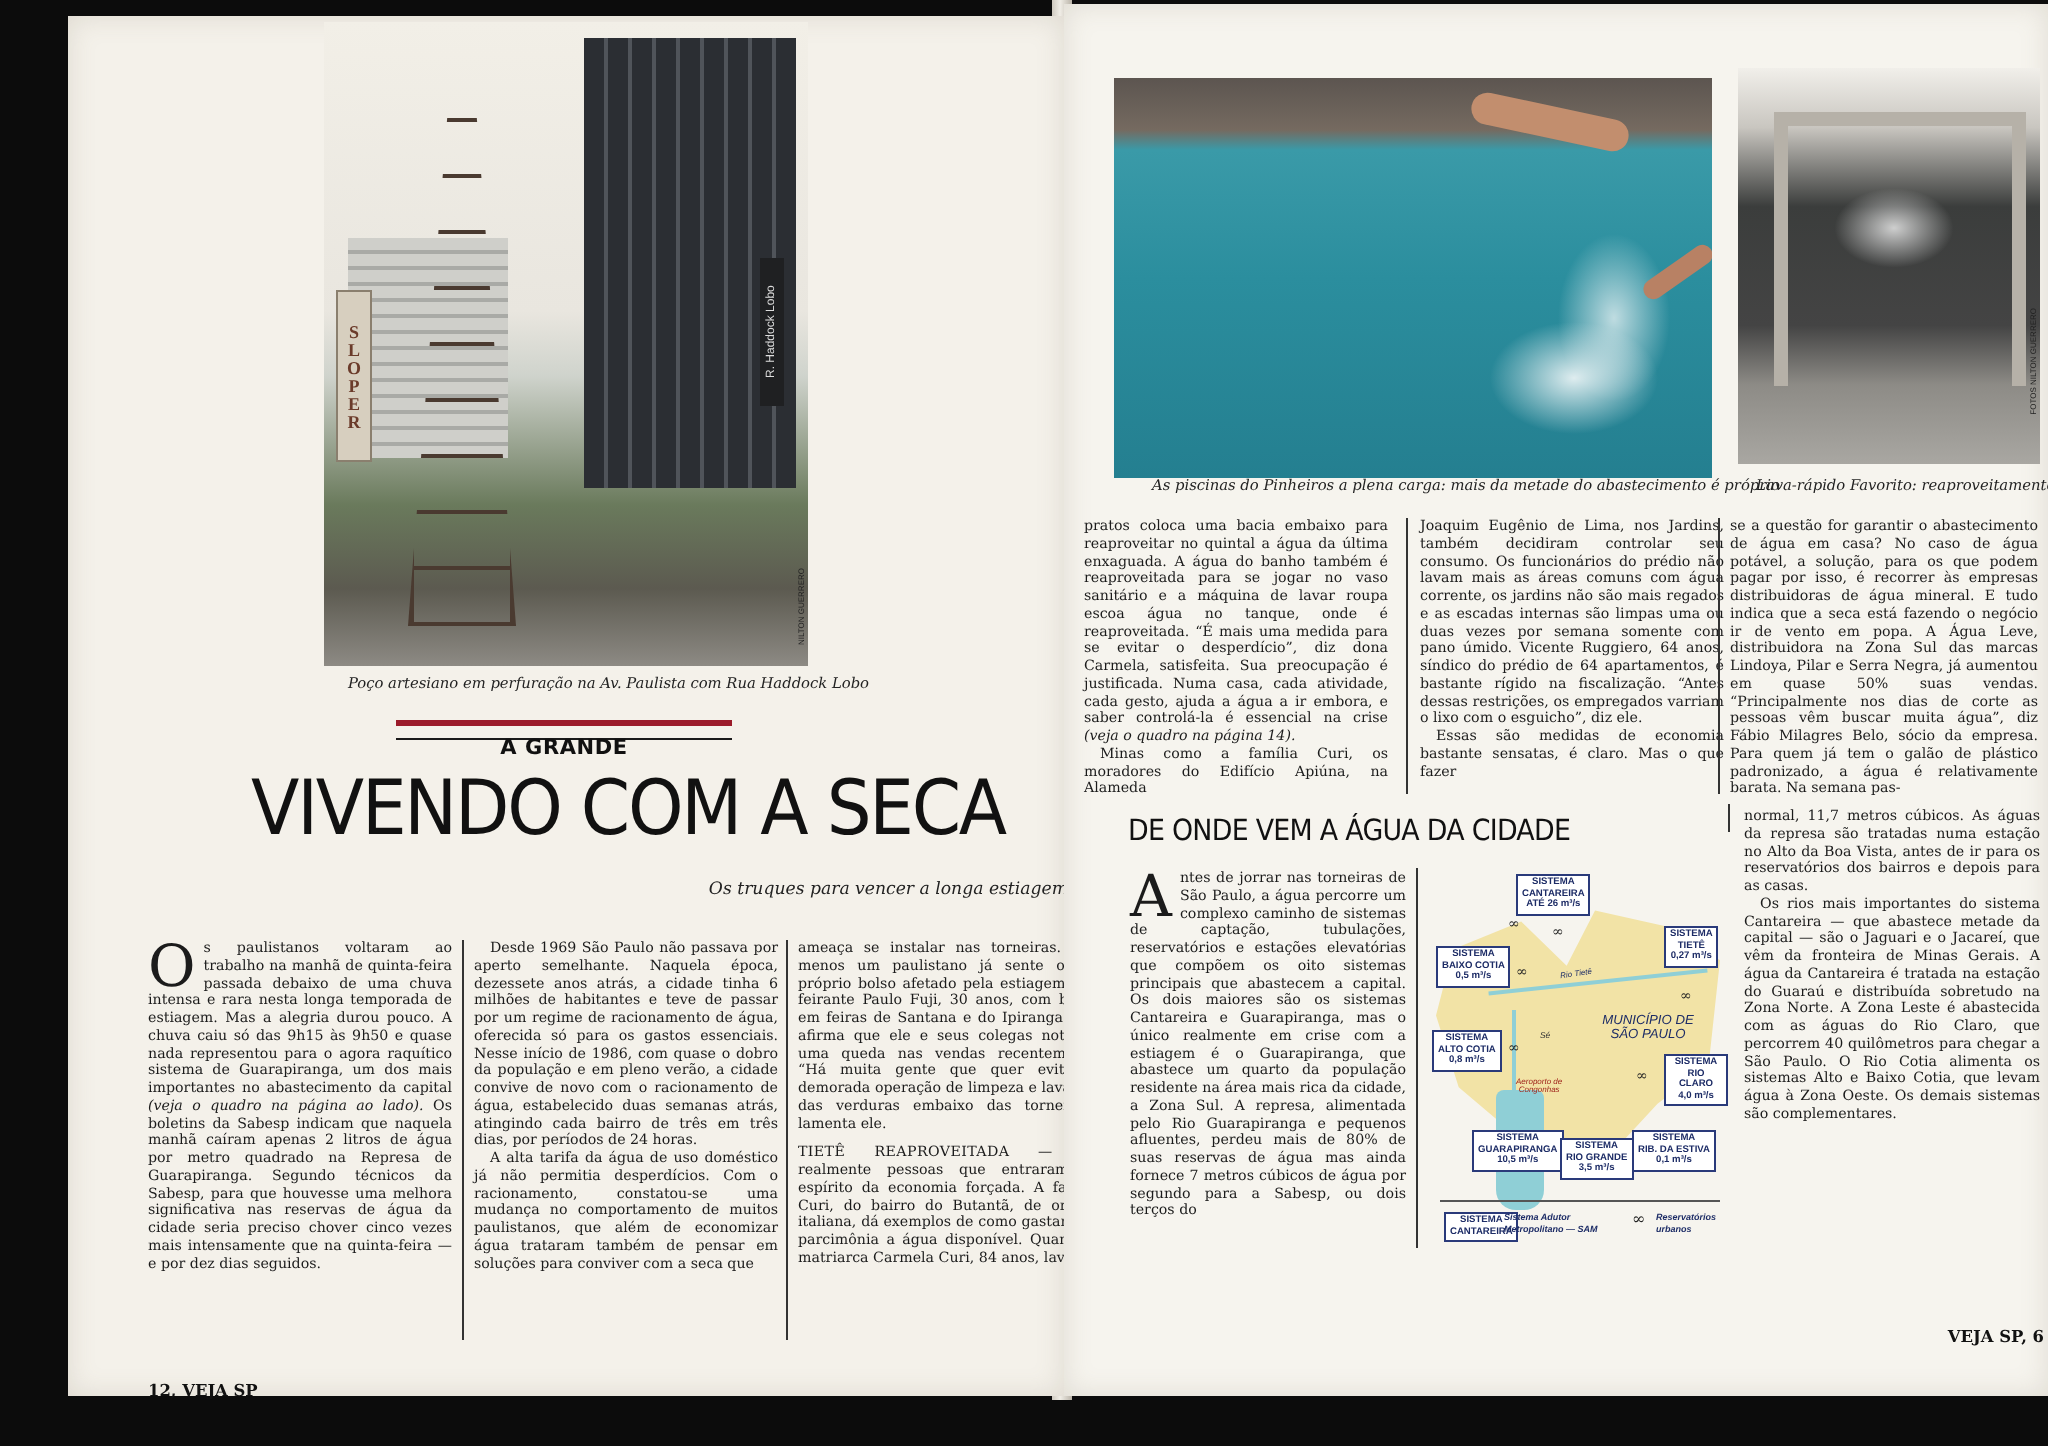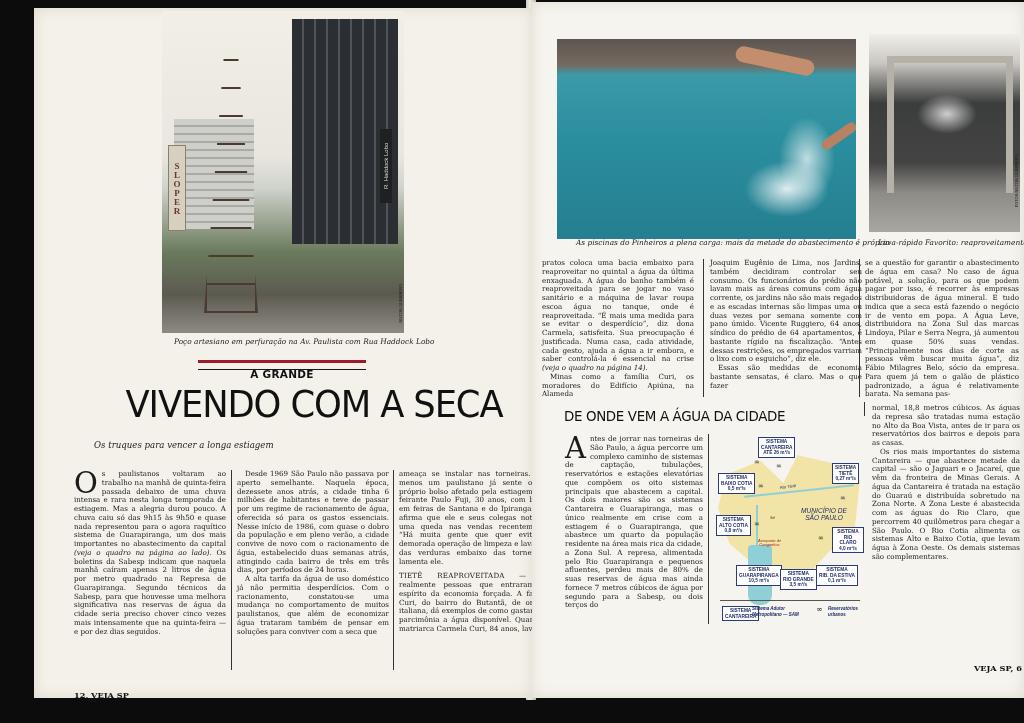--- a/index.html
+++ b/index.html
@@ -72,21 +72,21 @@
   #section-label {
     position: absolute; left: 164px; top: 360px; width: 168px; text-align: center;
     font: bold 10.5px "DejaVu Sans", sans-serif; letter-spacing: 0.3px; color: #111;
   }
   #headline {
     position: absolute; left: 60px; top: 374px; width: 440px; text-align: center;
     font: 38px "DejaVu Sans", sans-serif; letter-spacing: -1.2px; color: #111;
     transform: scaleX(0.93); transform-origin: center;
   }
   #subheadline {
-    position: absolute; left: 60px; top: 432px; width: 440px; text-align: left;
+    position: absolute; left: 60px; top: 432px; width: 440px; text-align: right;
     font: italic 8.6px "DejaVu Serif", serif; color: #222;
   }
 
   
   .col {
     position: absolute; font-size: 7.1px; line-height: 8.75px; text-align: justify;
     color: #1b1b1b; font-family: "DejaVu Serif", serif; hyphens: auto;
   }
   .col p { margin: 0; text-indent: 0; }
   .col p + p { text-indent: 8px; }
@@ -343,18 +343,18 @@
 CANTAREIRA</div>
       <div class="leg-text">Sistema Adutor
 Metropolitano — SAM</div>
       <div class="leg-res">∞</div>
       <div class="leg-res-text">Reservatórios
 urbanos</div>
     </div>
   </div>
 
   <div id="col-box2" class="col">
-    <p>normal, 18,8 metros cúbicos. As águas da represa são tratadas numa estação no Alto da Boa Vista, antes de ir para os reservatórios dos bairros e depois para as casas.</p>
+    <p>normal, 11,7 metros cúbicos. As águas da represa são tratadas numa estação no Alto da Boa Vista, antes de ir para os reservatórios dos bairros e depois para as casas.</p>
     <p>Os rios mais importantes do sistema Cantareira — que abastece metade da capital — são o Jaguari e o Jacareí, que vêm da fronteira de Minas Gerais. A água da Cantareira é tratada na estação do Guaraú e distribuída sobretudo na Zona Norte. A Zona Leste é abastecida com as águas do Rio Claro, que percorrem 40 quilômetros para chegar a São Paulo. O Rio Cotia alimenta os sistemas Alto e Baixo Cotia, que levam água à Zona Oeste. Os demais sistemas são complementares.</p>
   </div>
 
   <div id="folio-right">VEJA SP, 6</div>
 </div>
 
 </body></html>

